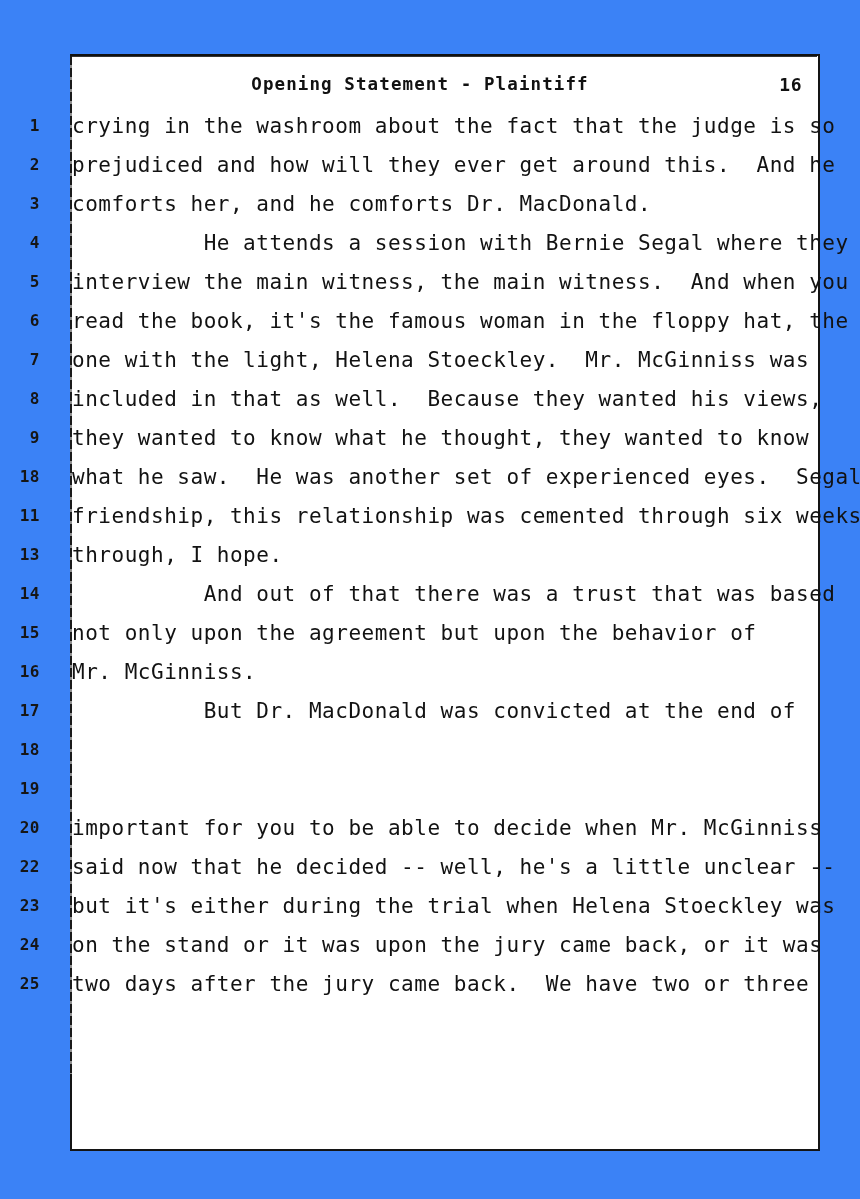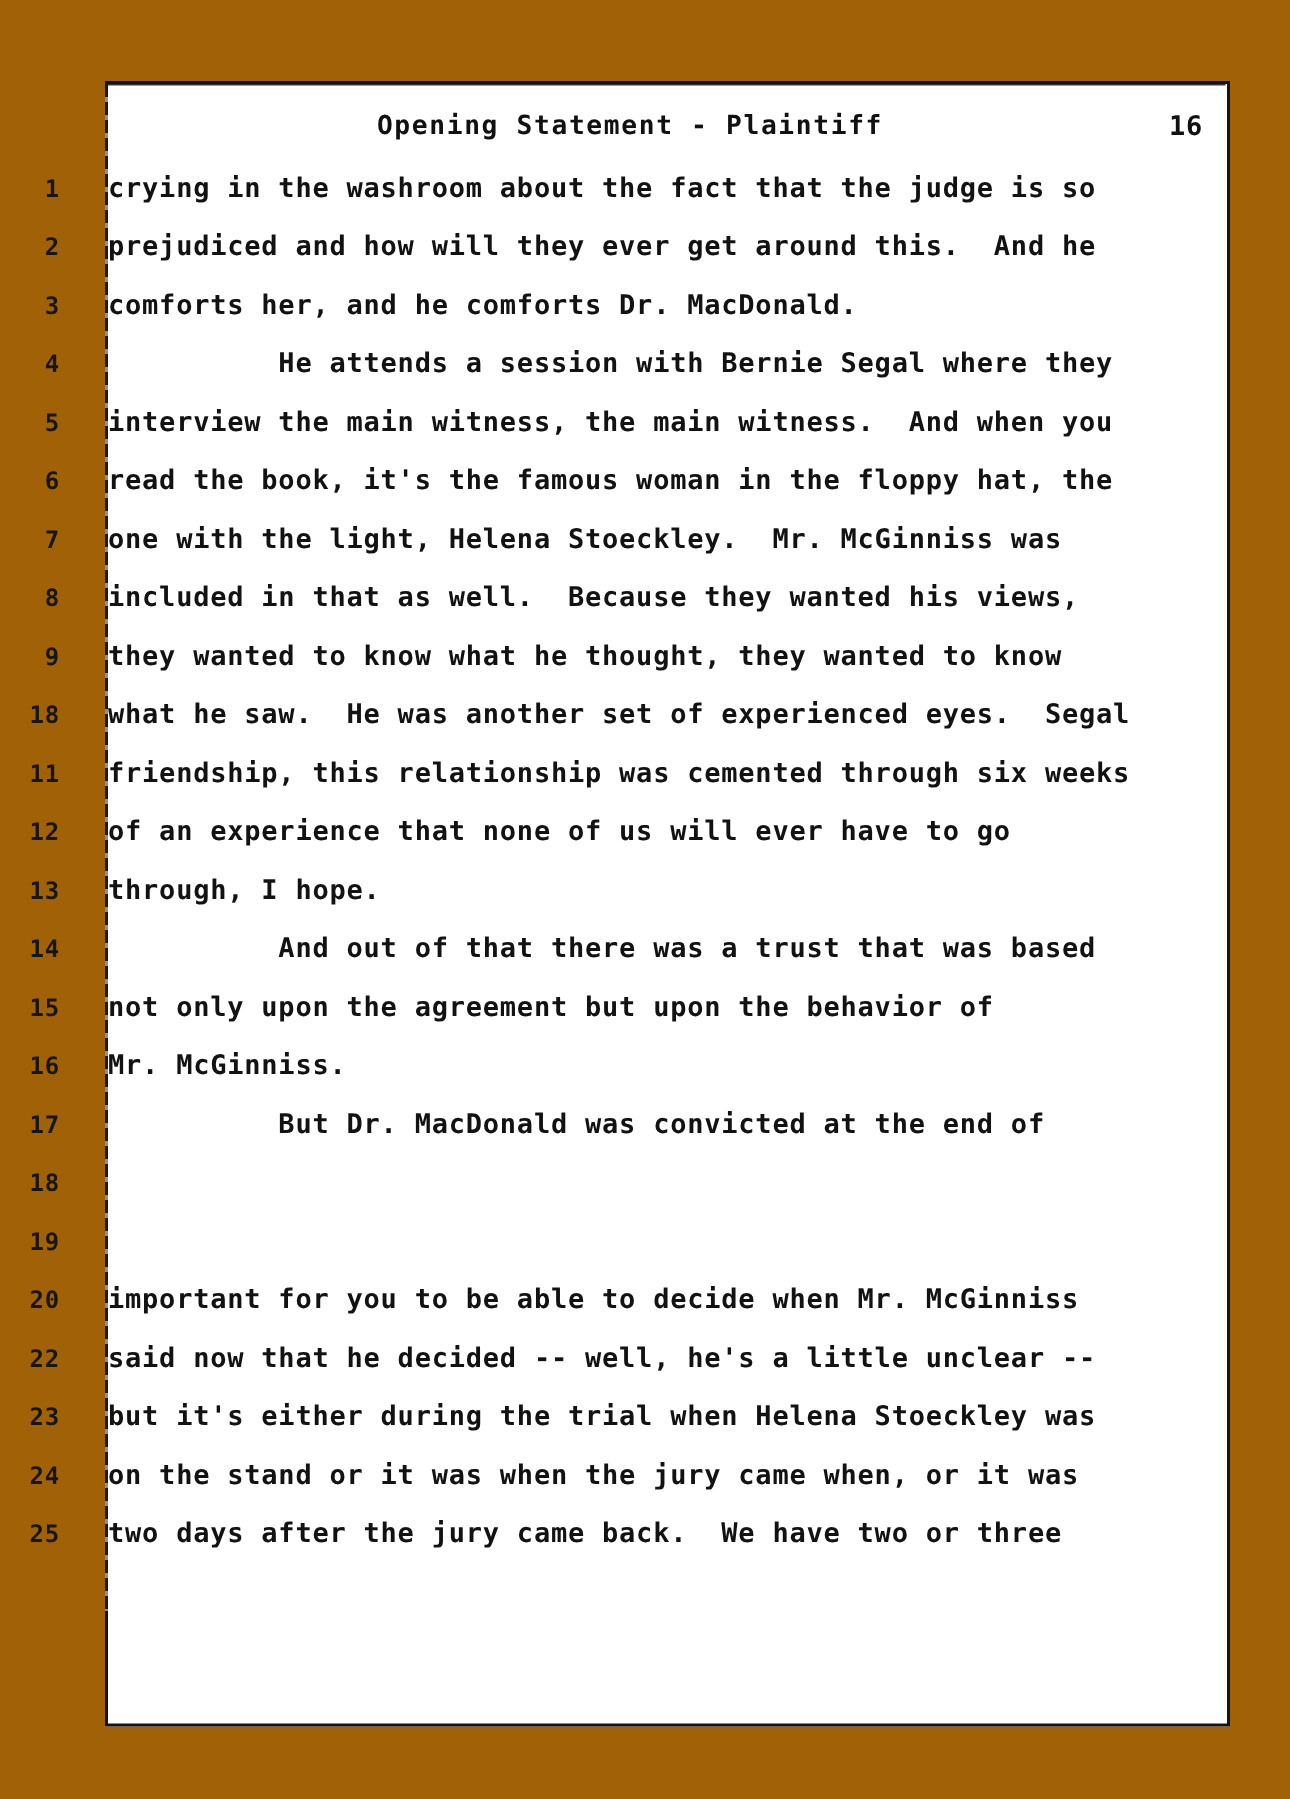--- a/index.html
+++ b/index.html
@@ -14,21 +14,21 @@
     font-family: "DejaVu Sans Mono", "Liberation Mono", monospace;
     overflow: hidden;
   }
 
   
   #page-sheet {
     position: absolute;
     left: 0; top: 0;
     width: 860px;
     height: 1199px;
-    background: #a16207;
+    background: #3b82f6;
   }
 
   
   #page-frame {
     position: absolute;
     left: 70px;
     top: 54px;
     width: 750px;
     height: 1097px;
     border: 2px solid #141414;
@@ -110,26 +110,26 @@
     font-size: 16px;
     font-weight: 700;
     color: #161616;
     line-height: 26px;
     letter-spacing: .5px;
   }
   .line-text {
     flex: 1 1 auto;
     padding-left: 20px;
     box-sizing: border-box;
-    font-size: 18px;
+    font-size: 21px;
     line-height: 26px;
     color: #121212;
     white-space: pre;
     letter-spacing: .52px;
-    font-weight: 700;
+    font-weight: 400;
   }
 </style>
 </head>
 <body>
 
 <div id="page-sheet">
 
   <div id="page-frame"></div>
 
   <div id="doc-header">
@@ -178,24 +178,20 @@
       </div>
       <div class="transcript-line">
         <div class="line-number">18</div>
         <div class="line-text">what he saw.  He was another set of experienced eyes.  Segal</div>
       </div>
       <div class="transcript-line">
         <div class="line-number">11</div>
         <div class="line-text">friendship, this relationship was cemented through six weeks</div>
       </div>
       <div class="transcript-line">
-        <div class="line-number">12</div>
-        <div class="line-text">of an experience that none of us will ever have to go</div>
-      </div>
-      <div class="transcript-line">
         <div class="line-number">13</div>
         <div class="line-text">through, I hope.</div>
       </div>
       <div class="transcript-line">
         <div class="line-number">14</div>
         <div class="line-text">          And out of that there was a trust that was based</div>
       </div>
       <div class="transcript-line">
         <div class="line-number">15</div>
         <div class="line-text">not only upon the agreement but upon the behavior of</div>
@@ -221,21 +217,21 @@
       <div class="transcript-line">
         <div class="line-number">22</div>
         <div class="line-text">said now that he decided -- well, he's a little unclear --</div>
       </div>
       <div class="transcript-line">
         <div class="line-number">23</div>
         <div class="line-text">but it's either during the trial when Helena Stoeckley was</div>
       </div>
       <div class="transcript-line">
         <div class="line-number">24</div>
-        <div class="line-text">on the stand or it was when the jury came when, or it was</div>
+        <div class="line-text">on the stand or it was upon the jury came back, or it was</div>
       </div>
       <div class="transcript-line">
         <div class="line-number">25</div>
         <div class="line-text">two days after the jury came back.  We have two or three</div>
       </div>
     </div>
 
 </div>
 
 </body></html>

